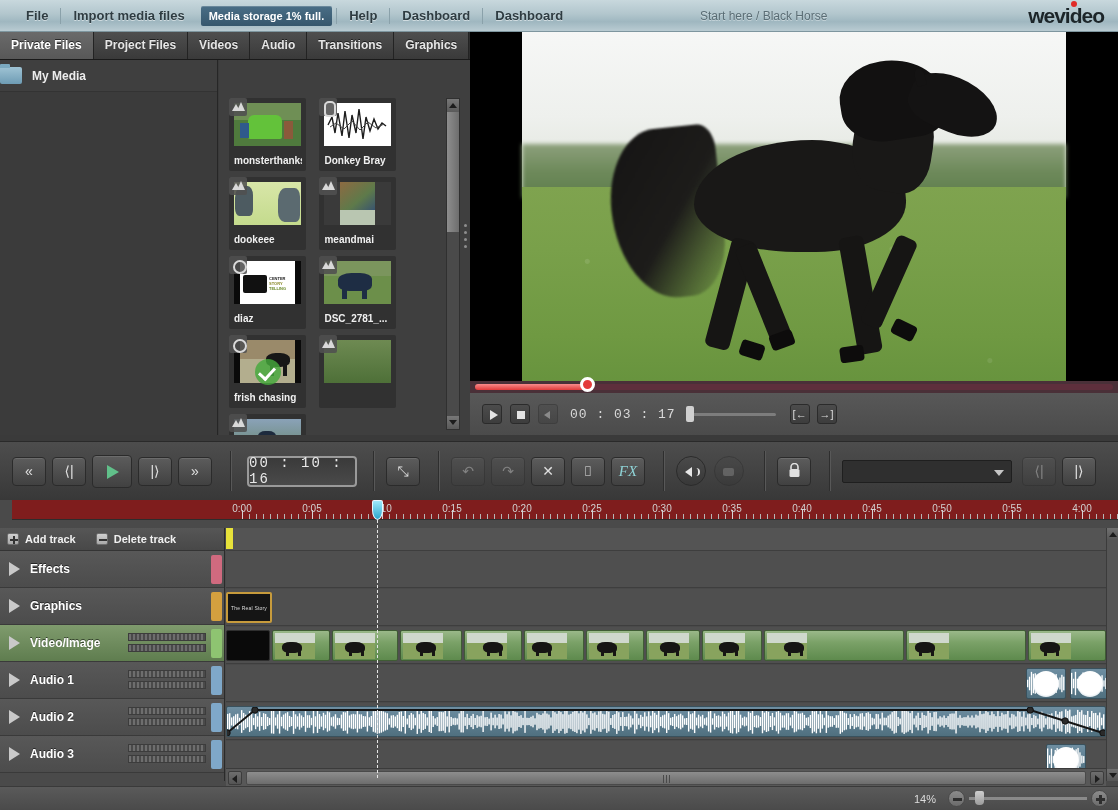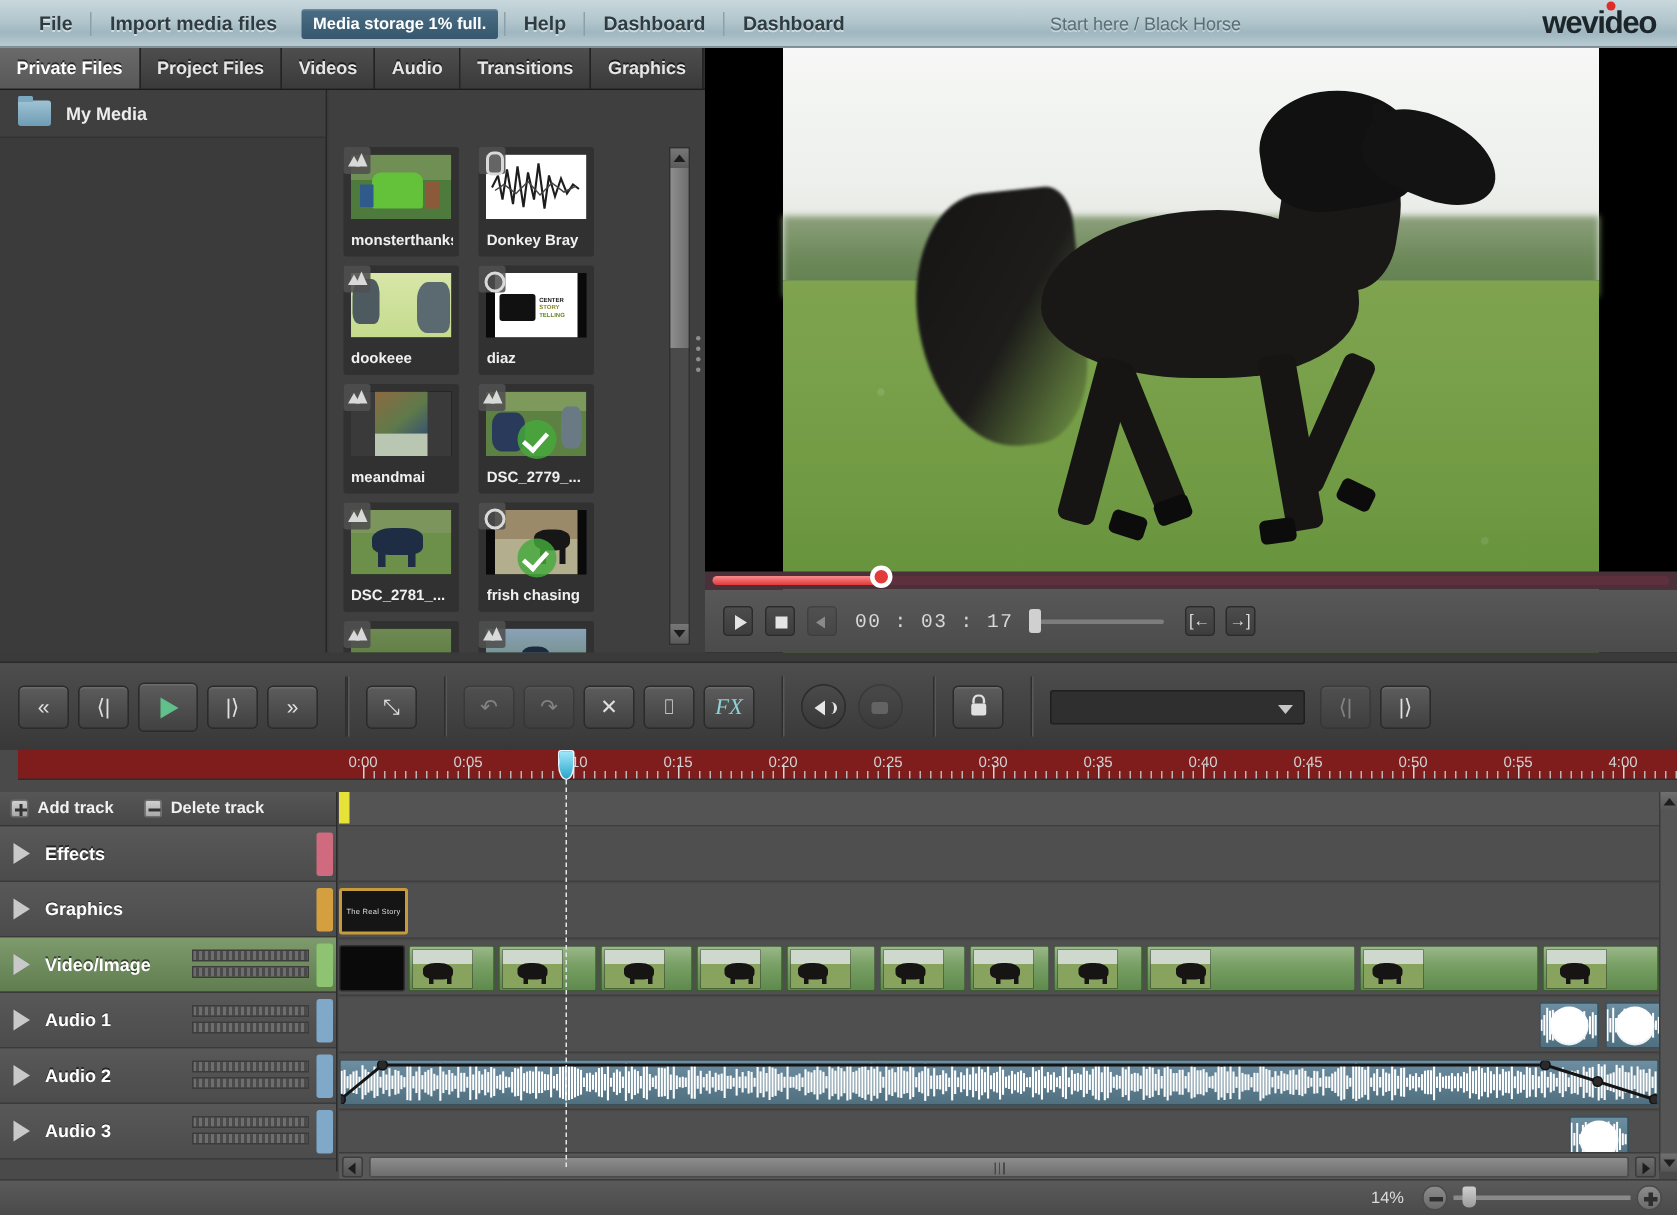--- a/index.html
+++ b/index.html
@@ -66,21 +66,21 @@
     background: linear-gradient(to bottom,#6a6a6a,#585858);
     color: #ffffff;
   }
 
   
   .folderpanel {
     position: absolute; left: 0; top: 60px; width: 218px; height: 375px;
     background: #3b3b3b; border-right: 1px solid #262626;
   }
   .folder-row {
-    display: flex; align-items: center; height: 32px; padding-left: 12px;
+    display: flex; align-items: center; height: 32px; padding-left: 0;
     background: #3f3f3f; border-bottom: 1px solid #333; cursor: pointer;
   }
   .folder-ico {
     width: 22px; height: 17px; margin-right: 10px; position: relative;
     background: linear-gradient(to bottom,#9fc3d4,#6e9cb4);
     border-radius: 1px 2px 2px 2px;
   }
   .folder-ico:before {
     content:''; position:absolute; top:-3px; left:0; width:10px; height:4px;
     background:#7ba9c0; border-radius:1px 1px 0 0;
@@ -611,53 +611,40 @@
           <div style="position:absolute;left:44px;top:6px;width:22px;height:34px;background:#5b6a70;border-radius:35% 25% 20% 30%"></div>
         </div>
         <div class="badge-ico">
             <i class="mt"></i>
             <i class="mt2"></i>
           </div>
         <div class="ttl">dookeee</div>
       </div>
       <div class="cell">
         <div class="thumb">
+          <div style="position:absolute;inset:0;background:#3a3a3a"></div>
+          <div style="position:absolute;left:16px;top:0;width:35px;height:28px;background:linear-gradient(140deg,#8d6a42,#5e7a4a 60%,#39546f)"></div>
+          <div style="position:absolute;left:16px;top:28px;width:35px;height:15px;background:#b9c6b1"></div>
+        </div>
+        <div class="badge-ico">
+            <i class="mt"></i>
+            <i class="mt2"></i>
+          </div>
+        <div class="ttl">meandmai</div>
+      </div>
+      
+      <div class="cell">
+        <div class="thumb">
           <div style="position:absolute;inset:0;background:#0a0a0a"></div>
           <div style="position:absolute;left:6px;top:0;width:55px;height:43px;background:#fff"></div>
           <div style="position:absolute;left:9px;top:14px;width:24px;height:18px;background:#111;border-radius:2px"></div>
           <div style="position:absolute;left:35px;top:15px;font-size:4px;line-height:5px;color:#1a1a1a;font-weight:bold">CENTER<br><span style="color:#8a8a2a">STORY</span><br><span style="color:#6a8a2a">TELLING</span></div>
         </div>
         <div class="badge-ico reel"></div>
         <div class="ttl">diaz</div>
-      </div>
-      
-      <div class="cell">
-        <div class="thumb">
-          <div style="position:absolute;inset:0;background:#3a3a3a"></div>
-          <div style="position:absolute;left:16px;top:0;width:35px;height:28px;background:linear-gradient(140deg,#8d6a42,#5e7a4a 60%,#39546f)"></div>
-          <div style="position:absolute;left:16px;top:28px;width:35px;height:15px;background:#b9c6b1"></div>
-        </div>
-        <div class="badge-ico">
-            <i class="mt"></i>
-            <i class="mt2"></i>
-          </div>
-        <div class="ttl">meandmai</div>
-      </div>
-      <div class="cell">
-        <div class="thumb">
-          <div style="position:absolute;inset:0;background:linear-gradient(to bottom,#7d9a5c 0 30%,#5d8043 30% 100%)"></div>
-          <div style="position:absolute;left:4px;top:14px;width:22px;height:26px;background:#2a3a5a;border-radius:30%"></div>
-          <div style="position:absolute;left:50px;top:10px;width:14px;height:28px;background:#6a7a84;border-radius:30%"></div>
-        </div>
-        <div class="badge-ico">
-            <i class="mt"></i>
-            <i class="mt2"></i>
-          </div>
-        <div class="check"></div>
-        <div class="ttl">DSC_2779_...</div>
       </div>
       
       <div class="cell">
         <div class="thumb">
           <div style="position:absolute;inset:0;background:linear-gradient(to bottom,#7b955d 0 36%,#6c8f4a 36% 100%)"></div>
           <div style="position:absolute;left:14px;top:12px;width:34px;height:18px;background:#1e2d44;border-radius:40% 35% 30% 35%"></div>
           <div style="position:absolute;left:18px;top:26px;width:5px;height:12px;background:#1e2d44"></div>
           <div style="position:absolute;left:38px;top:26px;width:5px;height:12px;background:#1e2d44"></div>
         </div>
         <div class="badge-ico">
@@ -771,20 +758,25 @@
     <div class="tgrp">
       <div class="tbtn">«</div>
       <div class="tbtn">⟨|</div>
       <div class="tbtn big">
           <i class="gtri"></i>
         </div>
       <div class="tbtn">|⟩</div>
       <div class="tbtn">»</div>
     </div>
     <div class="tdiv"></div>
+    <div class="tgrp">
+      <div class="tc-display">
+        <span>00 : 10 : 16</span>
+      </div>
+    </div>
     <div class="tdiv"></div>
     <div class="tgrp">
       <div class="tbtn">⤡</div>
     </div>
     <div class="tdiv"></div>
     <div class="tgrp">
       <div class="tbtn off">↶</div>
       <div class="tbtn off">↷</div>
       <div class="tbtn">✕</div>
       <div class="tbtn">⌷</div>

